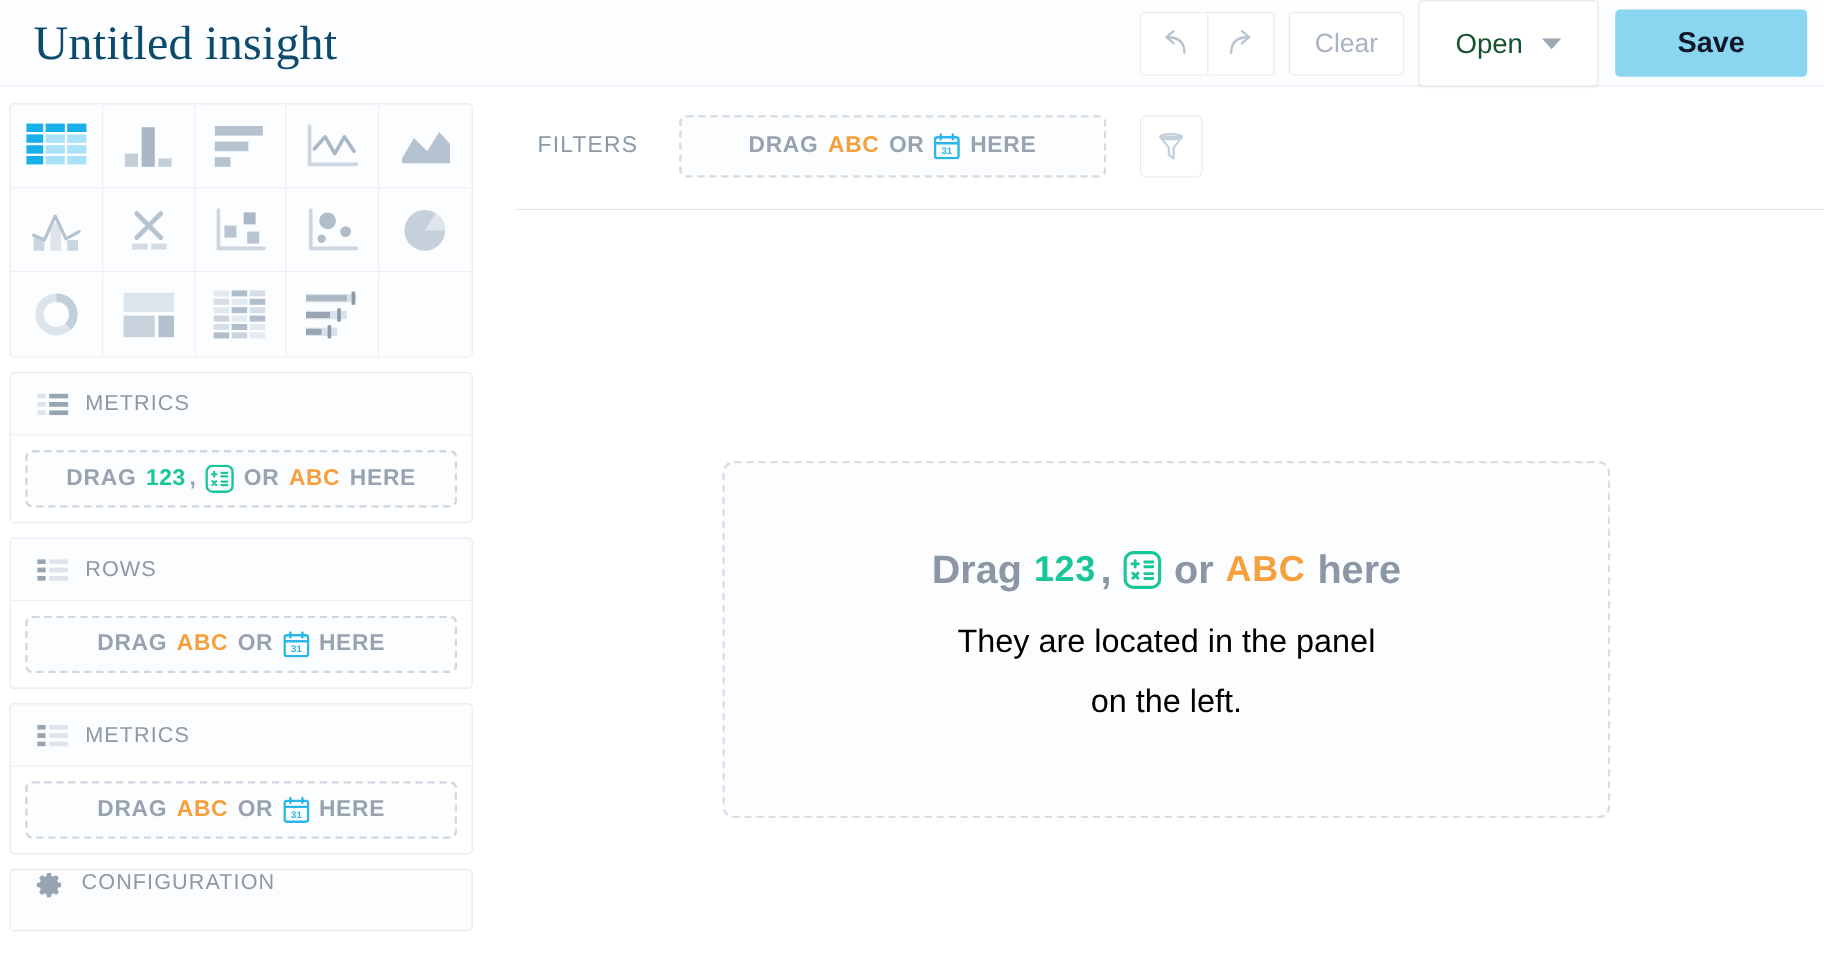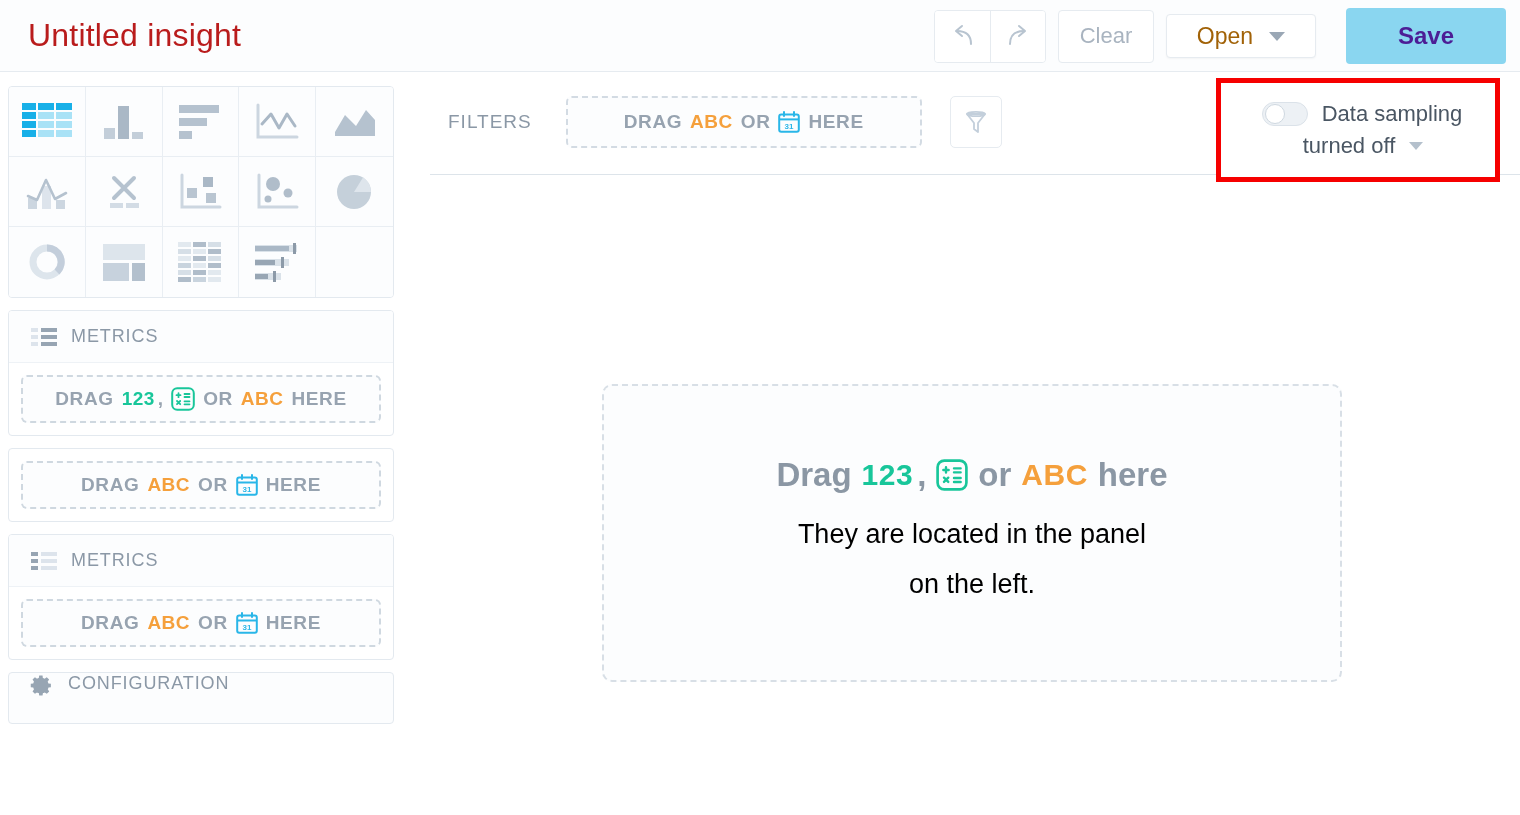--- a/index.html
+++ b/index.html
@@ -13,22 +13,22 @@
 
   
   .header {
     position: absolute; left: 0; top: 0; width: 1520px; height: 72px;
     background: #fcfdfe;
     border-bottom: 1px solid #e6ebf0;
     display: flex; align-items: center;
   }
   .title {
     margin-left: 28px;
-    font-size: 32px; font-weight: 400; color: #b91c1c;
-    letter-spacing: 0.2px; white-space: nowrap;
+    font-size: 40px; font-weight: 400; color: #0c4a6e;
+    letter-spacing: 0.2px; white-space: nowrap; font-family: Liberation Serif, serif;
   }
   .header-actions {
     position: absolute; right: 0; top: 0; height: 72px;
     display: flex; align-items: center; gap: 0;
   }
   .undo-redo {
     display: flex; height: 53px; border: 1px solid #e6ebf0; border-radius: 4px;
     background: #ffffff; overflow: hidden;
   }
   .ur-btn {
@@ -36,33 +36,33 @@
     background: #ffffff; cursor: pointer;
   }
   .ur-btn + .ur-btn { border-left: 1px solid #e6ebf0; }
   .clear-btn {
     margin-left: 12px; height: 53px; min-width: 96px; padding: 0 3px;
     border: 1px solid #e6ebf0; border-radius: 4px; background: #ffffff;
     display: flex; align-items: center; justify-content: center;
     font-size: 22px; color: #a9b4c0; cursor: pointer;
   }
   .open-btn {
-    margin-left: 12px; height: 44px; min-width: 150px; padding: 0 18px;
+    margin-left: 12px; height: 72px; min-width: 150px; padding: 0 18px;
     border: 1px solid #e6ebf0; border-radius: 4px; background: #ffffff;
     display: flex; align-items: center; justify-content: center; gap: 16px;
-    font-size: 23px; color: #a16207; cursor: pointer;
+    font-size: 23px; color: #14532d; cursor: pointer;
     box-shadow: 0 1px 2px rgba(0,0,0,0.04);
     text-align: center;
   }
   .save-btn {
-    margin-left: 30px; margin-right: 14px;
+    margin-left: 14px; margin-right: 14px;
     height: 56px; min-width: 160px; padding: 0 20px;
     border: none; border-radius: 4px; background: #8ad6f0;
     display: flex; align-items: center; justify-content: center;
-    font-size: 24px; font-weight: bold; color: #4c1d95; cursor: pointer;
+    font-size: 24px; font-weight: bold; color: #0f172a; cursor: pointer;
   }
   .chev {
     width: 0; height: 0; border-left: 8px solid transparent; border-right: 8px solid transparent;
     border-top: 9px solid #9aa7b5;
   }
 
   
   .left-panel { position: absolute; left: 8px; top: 86px; width: 386px; }
 
   .chart-grid {
@@ -369,20 +369,31 @@
           <path d="M6 14 l3.2 3.2 M9.2 14 l-3.2 3.2" stroke="#18c69a" stroke-width="1.8" stroke-linecap="round"></path>
           <path d="M13.5 14.3 h5 M13.5 17.3 h5" stroke="#18c69a" stroke-width="1.8" stroke-linecap="round"></path>
         </svg>
         <span class="dz-word">OR</span>
         <span class="dz-abc">ABC</span>
         <span class="dz-word">HERE</span>
       </div>
     </div>
 
     <div class="section-box">
+      <div class="section-head">
+        <svg width="26" height="18" viewBox="0 0 26 18">
+          <rect x="0" y="0" width="7" height="4" fill="#97a5b3"></rect>
+            <rect x="10" y="0" width="16" height="4" fill="#dde4ec"></rect>
+          <rect x="0" y="7" width="7" height="4" fill="#97a5b3"></rect>
+            <rect x="10" y="7" width="16" height="4" fill="#dde4ec"></rect>
+          <rect x="0" y="14" width="7" height="4" fill="#97a5b3"></rect>
+            <rect x="10" y="14" width="16" height="4" fill="#dde4ec"></rect>
+        </svg>
+        <span class="section-title">ROWS</span>
+      </div>
       <div class="dropzone">
         <span class="dz-word">DRAG</span>
         <span class="dz-abc">ABC</span>
         <span class="dz-word">OR</span>
         <svg width="22" height="22" viewBox="0 0 22 22">
           <rect x="1.2" y="3.4" width="19.6" height="17.4" rx="2" fill="none" stroke="#29b6e8" stroke-width="2"></rect>
           <path d="M1.2 8.4 h19.6" stroke="#29b6e8" stroke-width="2"></path>
           <path d="M6 1 v4 M16 1 v4" stroke="#29b6e8" stroke-width="2" stroke-linecap="round"></path>
           <text x="11" y="17.6" font-family="Liberation Sans, sans-serif" font-size="8" font-weight="bold" fill="#29b6e8" text-anchor="middle">31</text>
         </svg>
@@ -464,28 +475,14 @@
         </svg>
         <span class="cdz-big">or</span>
         <span class="cdz-abc">ABC</span>
         <span class="cdz-big">here</span>
       </div>
       <div class="cdz-sub">They are located in the panel</div>
       <div class="cdz-sub">on the left.</div>
     </div>
   </div>
 
-  <div class="sampling-wrap">
-    <div class="sampling-inner">
-      <div class="sampling-row1">
-        <div class="toggle">
-          <div class="knob"></div>
-        </div>
-        <span class="sampling-text">Data sampling</span>
-      </div>
-      <div class="sampling-row2">
-        <span class="sampling-text">turned off</span>
-        <span class="chev-sm"></span>
-      </div>
-    </div>
-  </div>
 
 </div>
 
 </body></html>

